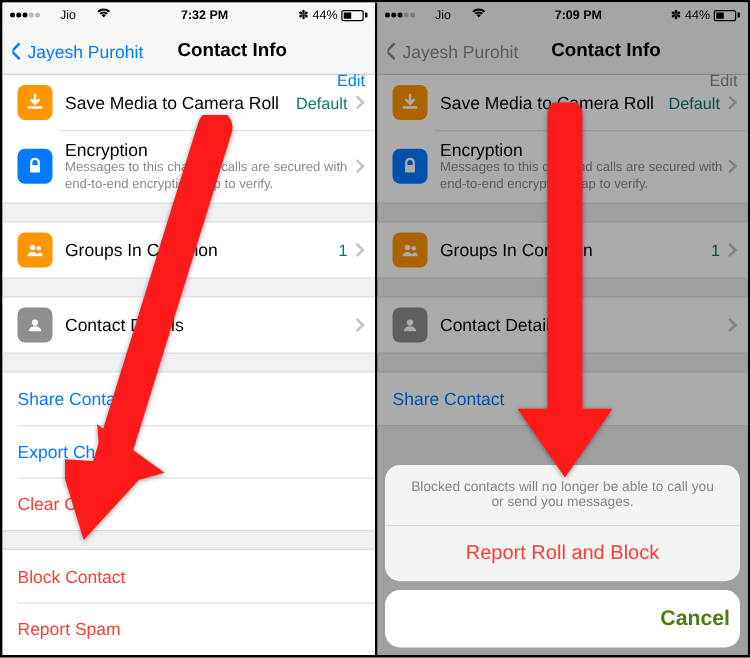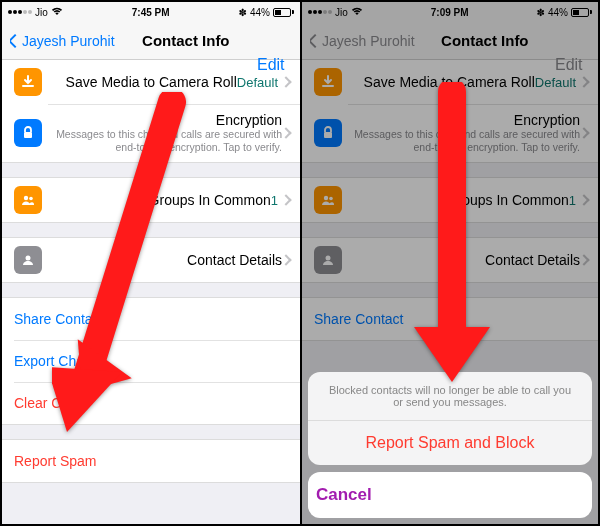--- a/index.html
+++ b/index.html
@@ -22,48 +22,47 @@
     height: 20px;
     background: #f7f7f7;
     display: flex;
     align-items: center;
     justify-content: space-between;
     padding: 0 6px;
     font-size: 10px;
     font-weight: 500;
     color: #000;
   }
-  .status-left { display:flex; align-items:center; gap:3px;}
+  .status-left { display:flex; align-items:center; gap:16px;}
   .status-right{ display:flex; align-items:center; gap:3px;}
   .dots { display:flex; gap:1px;}
   .dots span { width:4px;height:4px;border-radius:50%;background:#000;}
   .dots span.off{background:#bbb;}
   .nav-bar {
     height: 38px;
     background: #f7f7f7;
     border-bottom: 1px solid #cfcfcf;
     display: flex;
     align-items: center;
     justify-content: space-between;
     padding: 0 8px;
   }
   .nav-back { display:flex; align-items:center; color:#007aff; font-size:14px; max-width:110px; white-space:nowrap; overflow:hidden; text-overflow:ellipsis;}
   .nav-title { font-weight:600; font-size:15px; color:#000;}
-  .nav-edit { color:#007aff; font-size:16px; min-width:35px; text-align:left;margin-top:48px;}
+  .nav-edit { color:#007aff; font-size:13px; min-width:35px; text-align:right;margin-top:48px;}
   .chev-left { width:10px;height:10px;border-left:2px solid #007aff;border-bottom:2px solid #007aff;transform:rotate(45deg);margin-right:2px;flex-shrink:0;}
   .content { }
   .group { margin-top: 14px; background:#fff; border-top:1px solid #dcdcdc;border-bottom:1px solid #dcdcdc;}
   .group.first{margin-top:0;border-top:none;}
   .row {
     display:flex;
     align-items:center;
     padding: 8px 10px 8px 12px;
     min-height:42px;
     position:relative;
-    text-align:right;
   }
   .row + .row::before{
     content:""; position:absolute; left:46px; right:0; top:0; height:1px; background:#e2e2e2;
   }
   .row.no-icon + .row.no-icon::before,
   .row.no-icon::before { left:12px; }
   .icon {
     width:28px;height:28px;border-radius:6px;
     display:flex;align-items:center;justify-content:center;
     margin-right:10px;flex-shrink:0;
@@ -101,25 +100,25 @@
     padding:13px 8px;
     font-size:16px;
     color:#ff3b30;
     border-bottom:1px solid #dcdcdc;
   }
   .sheet-btn:last-child{border-bottom:none;}
   .sheet-cancel{
     margin-top:7px;
     background:#fff;
     border-radius:12px;
-    text-align:left;
+    text-align:right;
     padding:13px 8px;
     font-size:17px;
     font-weight:600;
-    color:#a21caf;
+    color:#4d7c0f;
   }
   
   .arrow {
     position:absolute;
     pointer-events:none;
   }
   .arrow svg { filter: drop-shadow(0 1px 2px rgba(0,0,0,0.4)); }
   .batt{display:inline-flex;align-items:center;}
   .batt-body{width:18px;height:9px;border:1px solid #000;border-radius:2px;position:relative;}
   .batt-fill{position:absolute;left:1px;top:1px;bottom:1px;width:40%;background:#000;}
@@ -138,21 +137,21 @@
           <span class="off"></span>
           <span class="off"></span>
         </span>
       <span>Jio</span>
       <span>
         <svg viewBox="0 0 14 10" width="12" height="9">
             <path d="M7 9 L5 7 A3 3 0 0 1 9 7 Z M3 5 A6 6 0 0 1 11 5 L9.5 6.3 A4 4 0 0 0 4.5 6.3 Z M1 3 A9 9 0 0 1 13 3 L11.5 4.3 A7 7 0 0 0 2.5 4.3 Z" fill="#000"></path>
           </svg>
       </span>
     </div>
-    <span style="font-weight:600">7:45 PM</span>
+    <span style="font-weight:600">7:32 PM</span>
     <div class="status-right">
       <span>✽</span>
       <span>44%</span>
       <span class="batt">
           <span class="batt-body">
             <span class="batt-fill"></span>
           </span>
           <span class="batt-tip"></span>
         </span>
     </div>
@@ -228,20 +227,21 @@
       </div>
     </div>
 
     <div class="group">
       <div class="row no-icon link-row link-blue">Share Contact</div>
       <div class="row no-icon link-row link-blue">Export Chat</div>
       <div class="row no-icon link-row link-red">Clear Chat</div>
     </div>
 
     <div class="group">
+      <div class="row no-icon link-row link-red">Block Contact</div>
       <div class="row no-icon link-row link-red">Report Spam</div>
     </div>
   </div>
 
   <div class="arrow" style="left:50px;top:90px;">
     <svg width="150" height="360" viewBox="0 0 150 360">
       <path d="M120 10 L30 300" stroke="#ff1a1a" stroke-width="28" stroke-linecap="round"></path>
       <polygon points="30,300 72,270 8,252" fill="#ff1a1a" transform="rotate(20 30 300)"></polygon>
       <polygon points="15,340 70,280 -5,275" fill="#ff1a1a"></polygon>
     </svg>
@@ -351,21 +351,21 @@
     <div class="group">
       <div class="row no-icon link-row link-blue">Share Contact</div>
     </div>
   </div>
 
   <div class="dim"></div>
 
   <div class="sheet">
     <div class="sheet-body">
       <div class="sheet-msg">Blocked contacts will no longer be able to call you or send you messages.</div>
-      <div class="sheet-btn">Report Spam and Block</div>
+      <div class="sheet-btn">Report Roll and Block</div>
     </div>
     <div class="sheet-cancel">Cancel</div>
   </div>
 
   <div class="arrow" style="left:110px;top:80px;">
     <svg width="80" height="310" viewBox="0 0 80 310">
       <path d="M40 10 L40 260" stroke="#ff1a1a" stroke-width="28" stroke-linecap="round"></path>
       <polygon points="40,300 78,245 2,245" fill="#ff1a1a"></polygon>
     </svg>
   </div>

